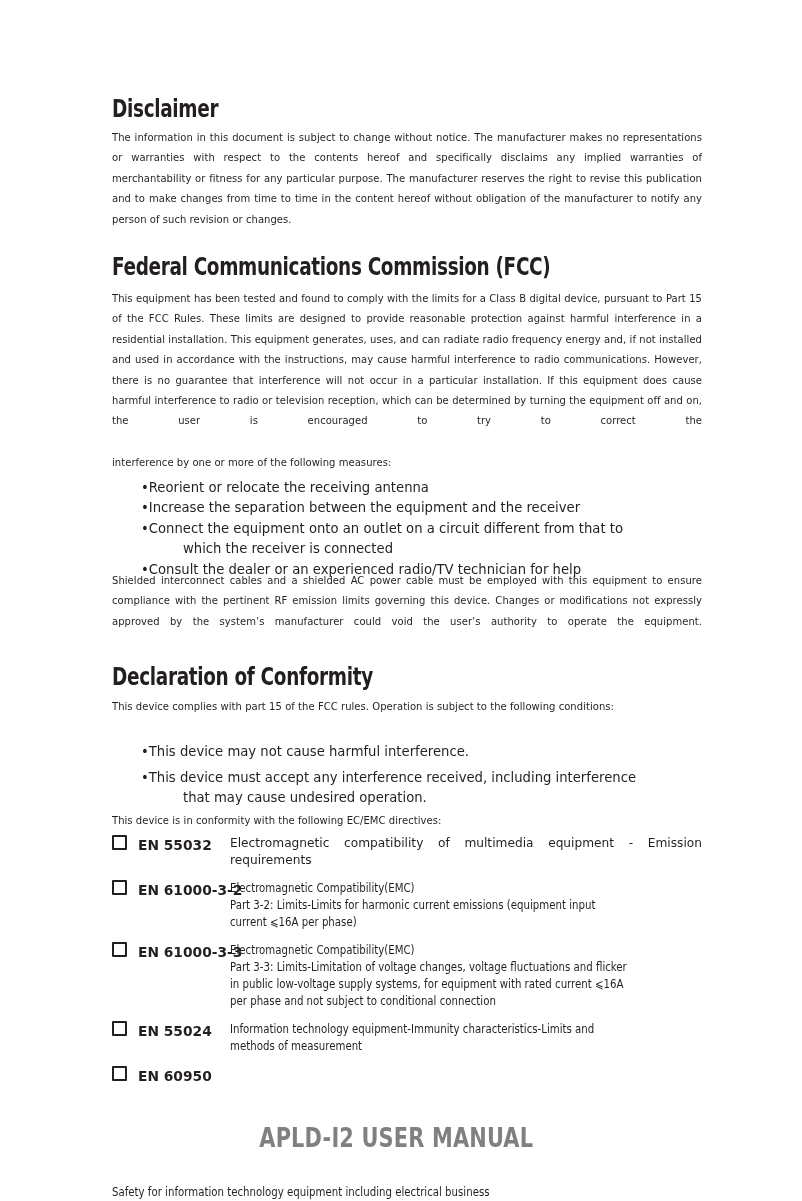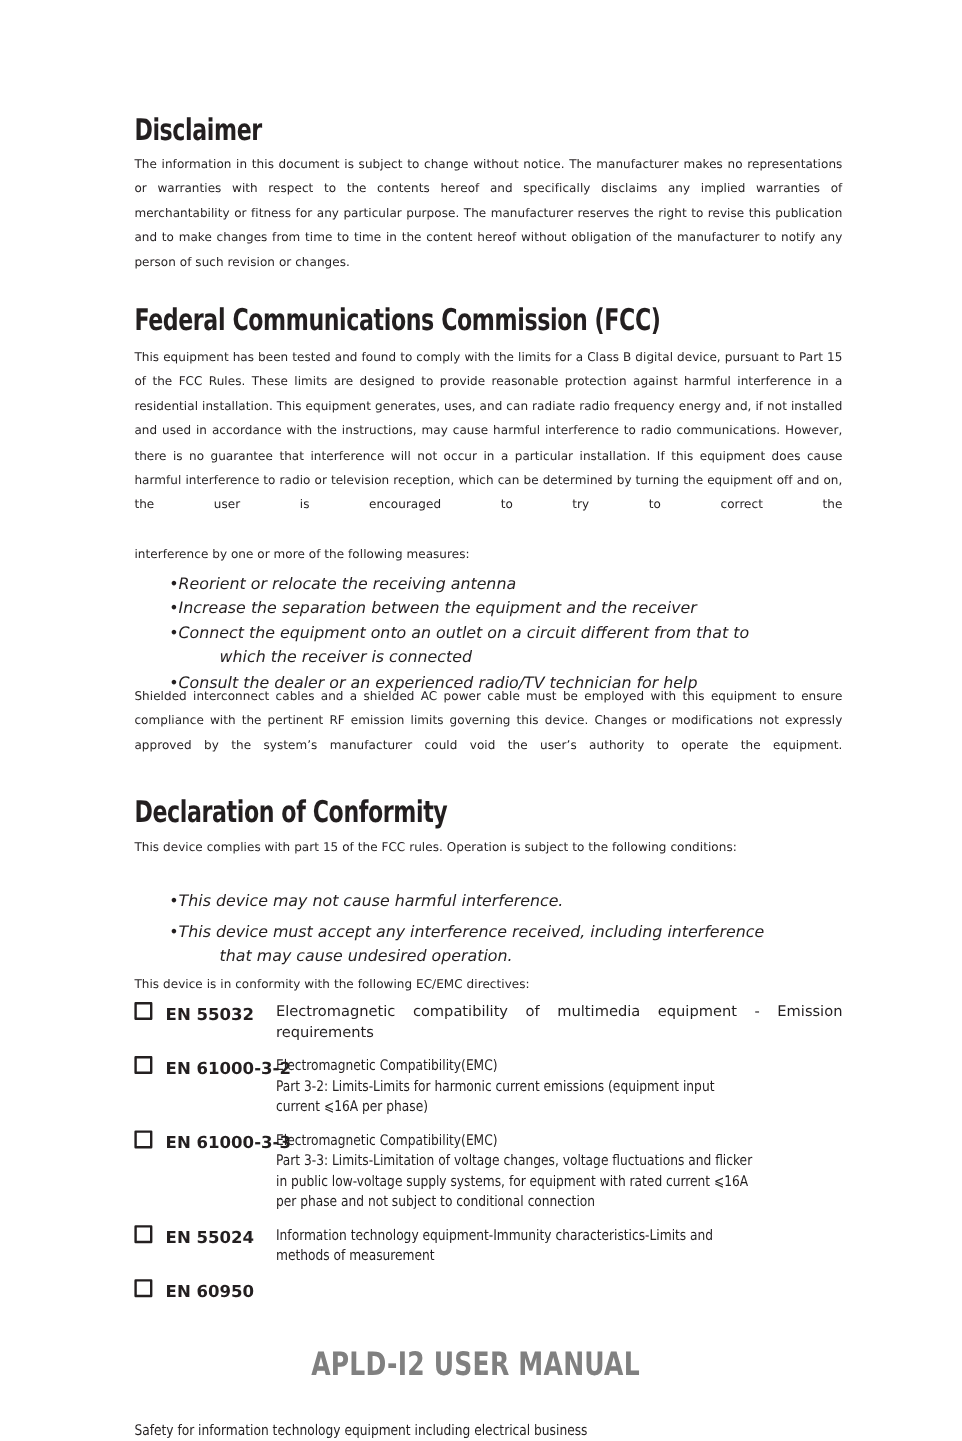--- a/index.html
+++ b/index.html
@@ -65,21 +65,21 @@
     list-style: none;
   }
   ul.bullets li {
     font-size: 13.2px;
     line-height: 20.4px;
     color: #231f20;
     margin: 0;
     padding: 0;
   }
   ul.bullets li .btxt { display: inline; }
-  ul.bullets.wide li { line-height: 27px; font-style: italic; }
+  ul.bullets.wide li { line-height: 27px; }
   li .cont-indent { display: block; padding-left: 42px; }
   .std-row {
     display: flex;
     align-items: flex-start;
     margin-bottom: 9px;
   }
   .std-left {
     width: 118px;
     flex: 0 0 118px;
     display: flex;
@@ -170,21 +170,21 @@
   <div class="blk" style="top:253px;">
     <h1 class="sect-title">Federal Communications Commission (FCC)</h1>
   </div>
   <div class="blk" style="top:289px;">
     <p class="body last-line-full">This equipment has been tested and found to comply with the limits for a Class B digital device, pursuant to Part 15 of the FCC Rules. These limits are designed to provide reasonable protection against harmful interference in a residential installation. This equipment generates, uses, and can radiate radio frequency energy and, if not installed and used in accordance with the instructions, may cause harmful interference to radio communications. However, there is no guarantee that interference will not occur in a particular installation. If this equipment does cause harmful interference to radio or television reception, which can be determined by turning the equipment off and on, the user is encouraged to try to correct the</p>
   </div>
   <div class="blk" style="top:453px;">
     <p class="body noj">interference by one or more of the following measures:</p>
   </div>
 
-  <div class="blk" style="top:478px; padding-left:29px; width:561px;font-style:italic;">
+  <div class="blk" style="top:478px; padding-left:29px; width:561px;">
     <ul class="bullets">
       <li>
         <span class="btxt">•Reorient or relocate the receiving antenna</span>
       </li>
       <li>
         <span class="btxt">•Increase the separation between the equipment and the receiver</span>
       </li>
       <li>
         <span class="btxt">•Connect the equipment onto an outlet on a circuit different from that to</span>
         <span class="cont-indent">which the receiver is connected</span>

